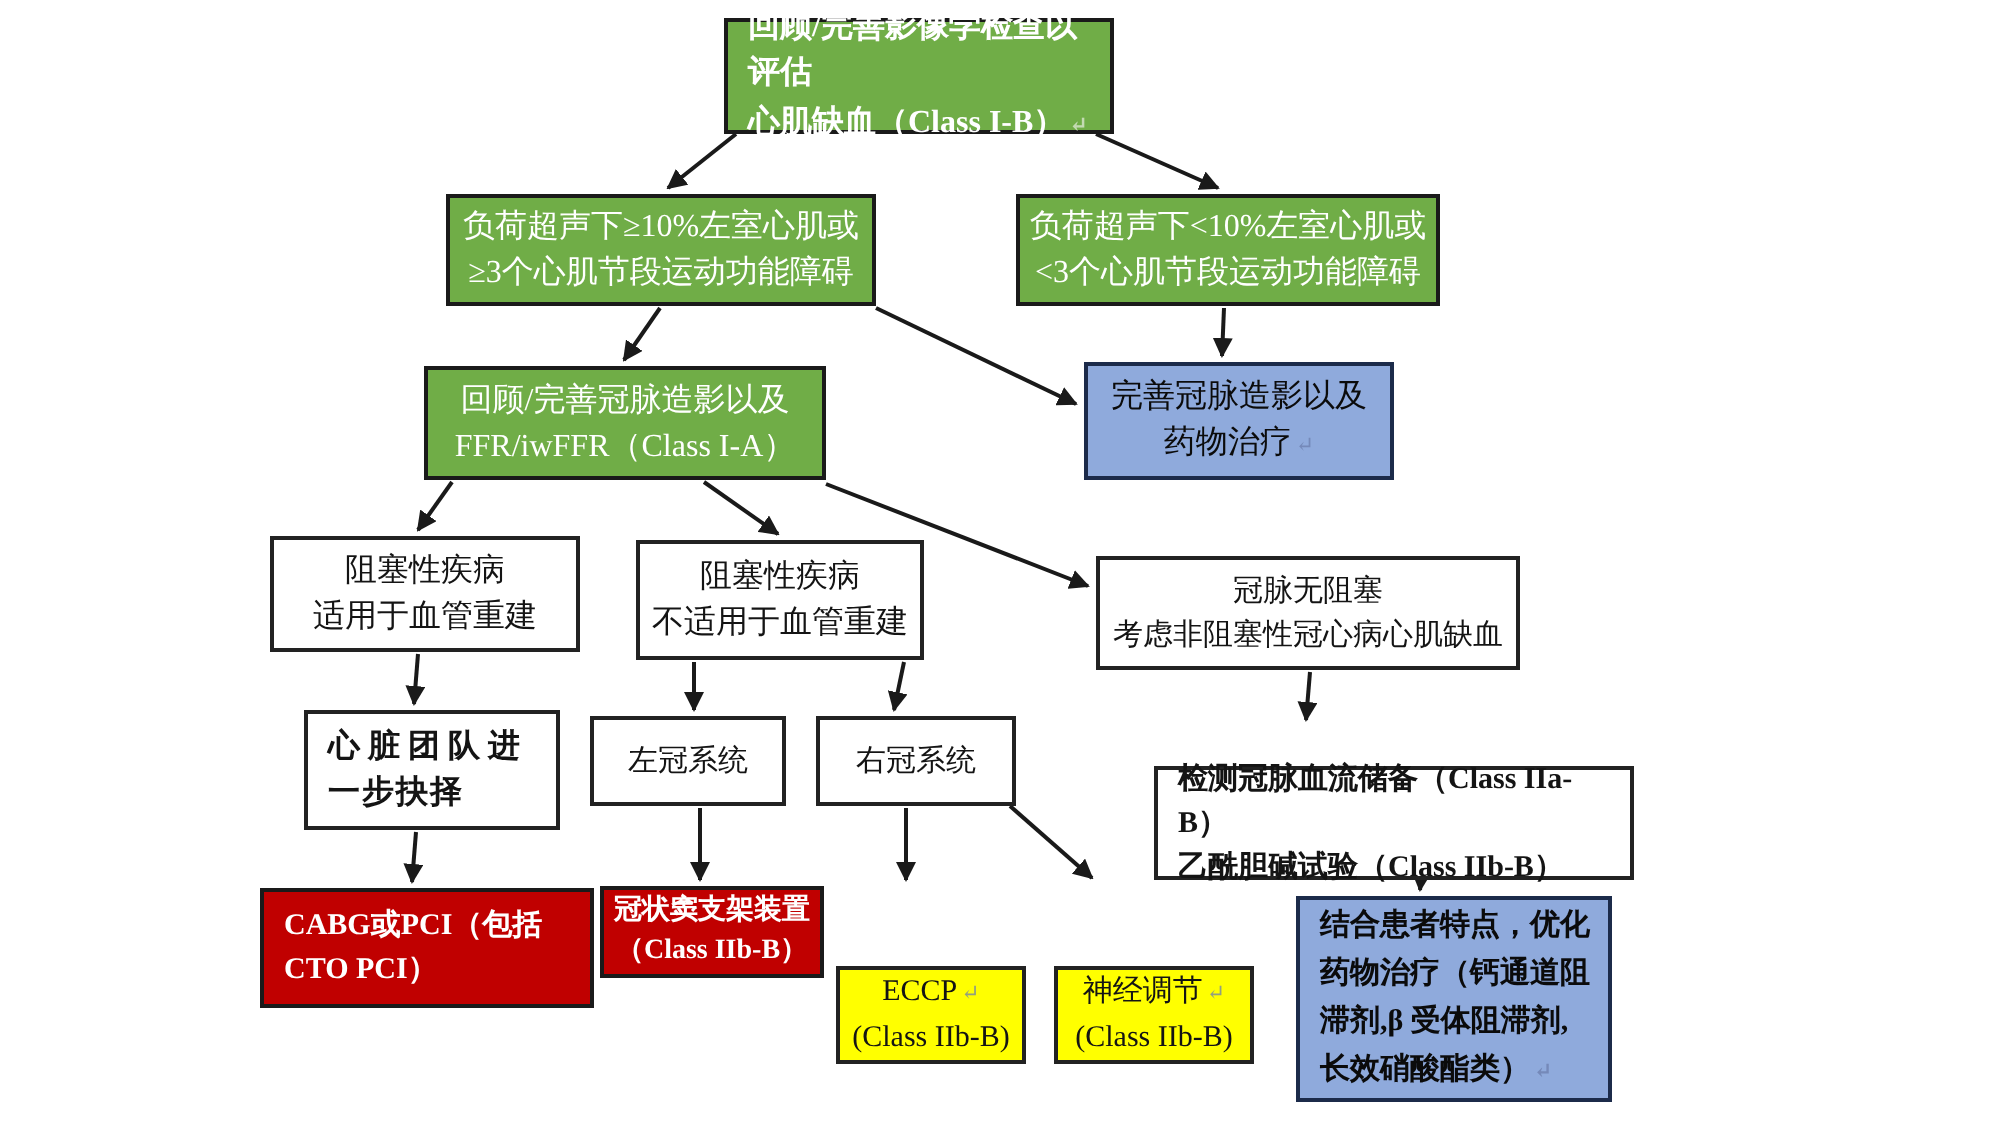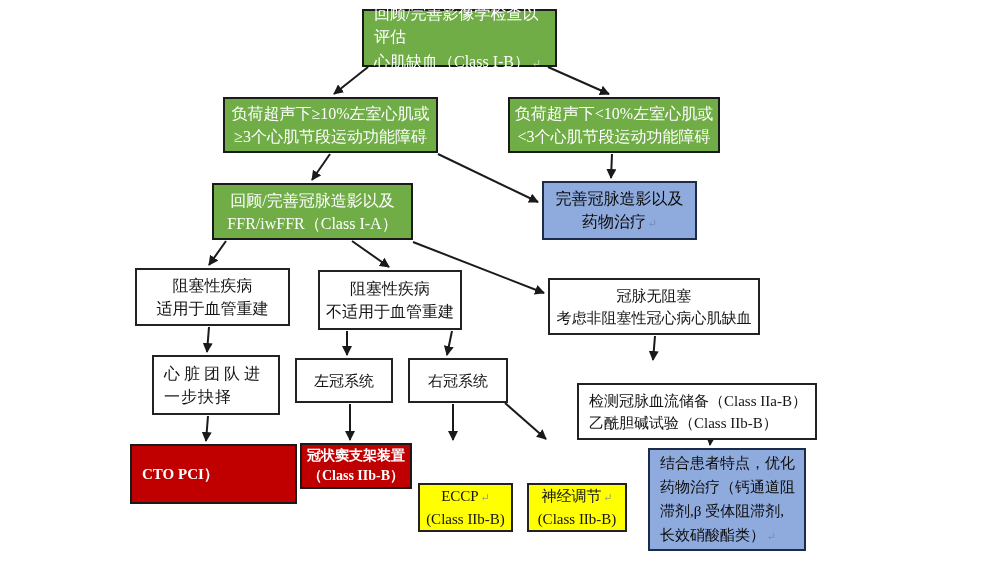--- a/index.html
+++ b/index.html
@@ -12,21 +12,21 @@
     position:absolute;box-sizing:border-box;
     display:flex;flex-direction:column;justify-content:center;
     text-align:center;font-size:16px;line-height:23px;
     padding:2px 4px;
   }
   .green{background:#70AD47;border:2px solid #1a1a1a;color:#ffffff;}
   .blue{background:#8FAADC;border:2px solid #1c2b4a;color:#0b0b0b;}
   .white{background:#ffffff;border:2px solid #222222;color:#141414;}
   .red{background:#C00000;border:2px solid #1a1a1a;color:#ffffff;font-weight:bold;}
   .yellow{background:#FFFF00;border:2px solid #222222;color:#141414;margin-top:40px;}
-  .align-left{text-align:left;padding-left:10px;padding-right:5px;}
+  .align-left{text-align:left;padding-left:10px;padding-right:5px;font-weight:bold;}
   .bold{font-weight:bold;}
   .fs15{font-size:15px;line-height:22px;}
   .fs14{font-size:14px;line-height:20px;}
   .ls1 .ln:nth-child(1){letter-spacing:4px;}
   .ls1 .ln:nth-child(2){letter-spacing:1px;}
   .mark{font-size:11px;opacity:.75;color:#6d7fae;margin-left:2px;}
   .green .mark{color:#dfe9d6;}
 </style>
 </head>
 <body>
@@ -112,20 +112,21 @@
   <div class="node white fs15" style="left:408px;top:358px;width:100px;height:45px">
     <div class="ln"><span>右冠系统</span></div>
   </div>
 
   <div class="node white align-left fs15" style="left:577px;top:383px;width:240px;height:57px">
     <div class="ln"><span>检测冠脉血流储备（Class IIa-B）</span></div>
     <div class="ln"><span>乙酰胆碱试验（Class IIb-B）</span></div>
   </div>
 
   <div class="node red align-left bold fs15" style="left:130px;top:444px;width:167px;height:60px">
+    <div class="ln"><span>CABG或PCI（包括</span></div>
     <div class="ln"><span>CTO PCI）</span></div>
   </div>
 
   <div class="node red fs14" style="left:300px;top:443px;width:112px;height:46px">
     <div class="ln"><span>冠状窦支架装置</span></div>
     <div class="ln"><span>（Class IIb-B）</span></div>
   </div>
 
   <div class="node yellow fs15" style="left:418px;top:443px;width:95px;height:49px">
     <div class="ln"><span>ECCP</span><span class="mark">↵</span></div>

